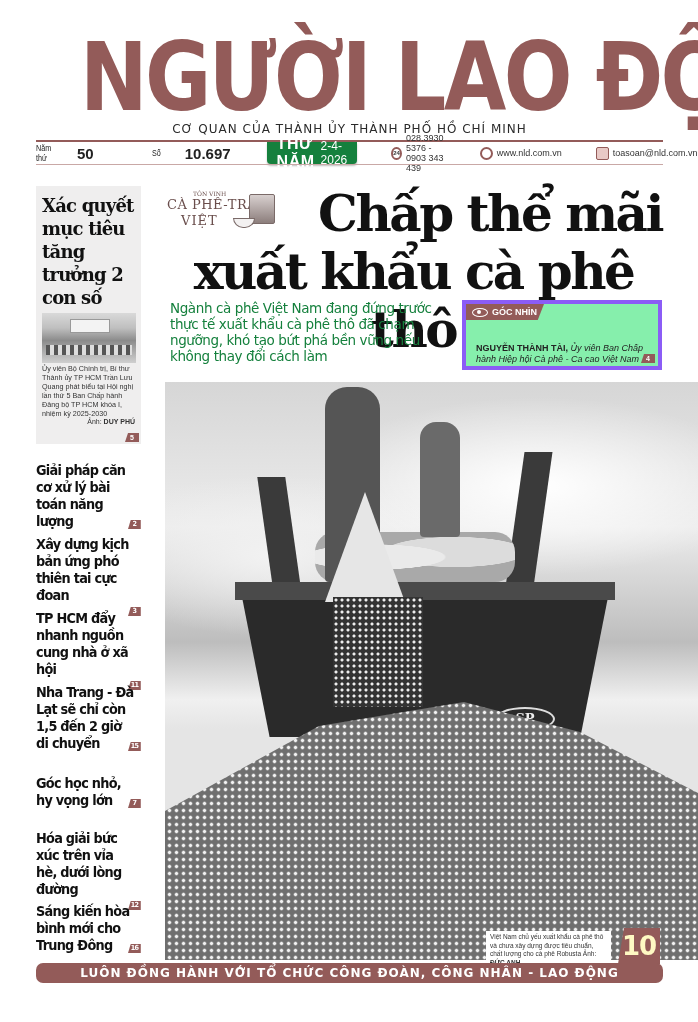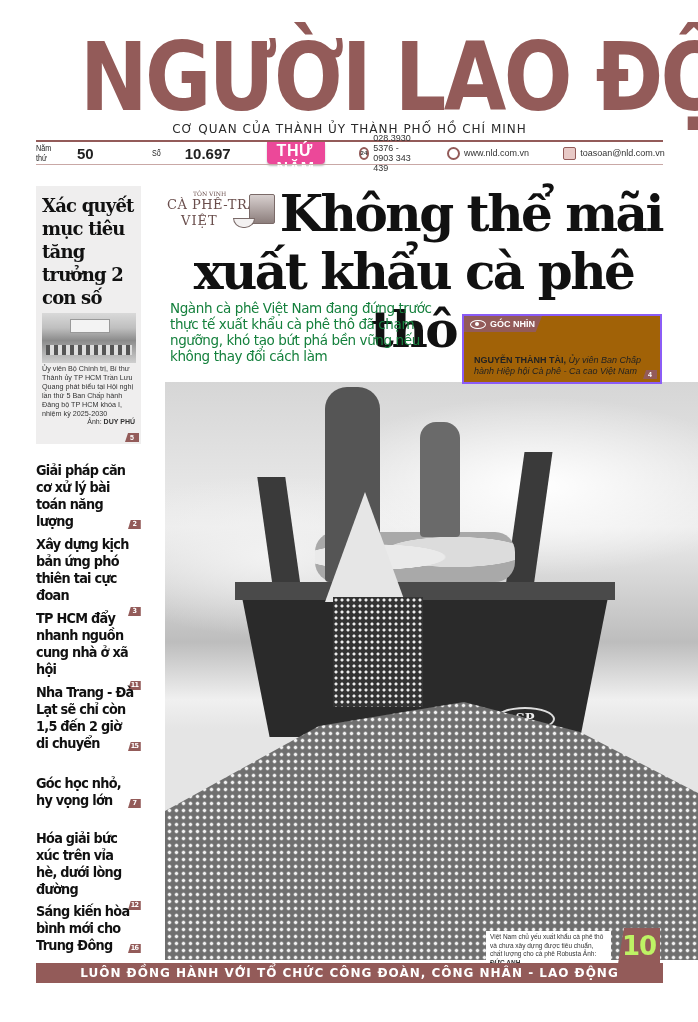--- a/index.html
+++ b/index.html
@@ -19,24 +19,23 @@
     position: absolute; left: 36px; top: 122px; width: 627px; text-align: center;
     font-family: "DejaVu Sans", sans-serif; font-weight: normal; font-size: 12px;
     letter-spacing: 1px; color: #2a2a2a;
   }
   .rule-top { position: absolute; left: 36px; top: 140px; width: 627px; height: 2px; background: #935b59; }
   .infobar { position: absolute; left: 36px; top: 142px; width: 627px; height: 22px; display: flex; align-items: center; font-size: 10px; color: #222; gap: 24px; }
   .infobar .lbl { font-size: 9px; font-family: "Liberation Sans", sans-serif; transform: scaleX(0.8); transform-origin: left; display:inline-block; }
   .infobar .num { font-weight: bold; font-size: 15px; margin: 0 4px 0 -2px; }
   .dot { width: 7px; height: 7px; border-radius: 50%; background: #935b59; display: inline-block; margin: 0 6px 0 0; }
   .datebox {
-    background: #ec4899; color: #fff; height: 22px; margin-left: 8px; padding: 0 10px;
+    background: #15803d; color: #fff; height: 22px; margin-left: 8px; padding: 0 10px;
     display: flex; align-items: center; gap: 6px; border-radius: 0 0 4px 4px;
     box-shadow: 0 2px 2px rgba(0,0,0,0.25);
-    flex-direction: column;
   }
   .datebox .day { font-weight: bold; font-size: 16px; letter-spacing: 0.5px; }
   .datebox .date { font-size: 12px; }
   .contact { display: flex; align-items: center; gap: 4px; margin-left: 10px; font-size: 9px; color: #333; }
   .contact .ico { width: 13px; height: 13px; border-radius: 50%; border: 2px solid #935b59; display: inline-flex; align-items: center; justify-content: center; font-size: 6px; font-weight: bold; color: #333; }
   .contact .ico.mail { border-radius: 2px; border-width: 1px; background: #e8c9c6; }
   .rule-bottom { position: absolute; left: 36px; top: 164px; width: 627px; height: 1px; background: #c9a8a6; }
 
   
   .left-box { position: absolute; left: 36px; top: 186px; width: 105px; height: 258px; background: #efeeee; padding: 8px 6px 0 6px; }
@@ -82,35 +81,35 @@
   .headline .l2 { display: block; text-align: center; margin-left: 0; }
   .logo-cpt { position: absolute; left: 165px; top: 190px; width: 120px; height: 50px; }
   .logo-cpt .small { font-family: "DejaVu Serif", serif; font-size: 6px; color: #6a4e4c; position: absolute; left: 28px; top: 0; }
   .logo-cpt .big { font-family: "DejaVu Serif", serif; font-size: 13px; color: #6a4e4c; position: absolute; left: 2px; top: 7px; letter-spacing: 0.5px; }
   .logo-cpt .big2 { font-family: "DejaVu Serif", serif; font-size: 13px; color: #6a4e4c; position: absolute; left: 16px; top: 23px; letter-spacing: 1px; }
   .logo-cpt .cup { position: absolute; left: 84px; top: 4px; width: 26px; height: 30px; border: 1px solid #7a6a68; background: linear-gradient(#d8d0cf, #8c7e7c); border-radius: 2px; }
   .logo-cpt .saucer { position: absolute; left: 68px; top: 28px; width: 22px; height: 10px; border: 1px solid #7a6a68; border-radius: 0 0 12px 12px; background: #f3f1f1; }
 
   .sapo { position: absolute; left: 170px; top: 300px; width: 290px; font-family: "DejaVu Sans", sans-serif; font-size: 13.5px; line-height: 16px; letter-spacing: -0.4px; color: #15803d; }
 
-  .goc-box { position: absolute; left: 462px; top: 314px; width: 200px; height: 70px; background: #a16207; border: 2px solid #8b5cf6; }
+  .goc-box { position: absolute; left: 462px; top: 300px; width: 200px; height: 70px; background: #86efac; border: 4px solid #8b5cf6; }
   .goc-tag { position: absolute; left: 0; top: 0; height: 16px; width: 78px; background: #935b59; color: #fff; font-size: 9px; font-weight: bold; display: flex; align-items: center; gap: 4px; padding-left: 6px; clip-path: polygon(0 0,100% 0,92% 100%,0 100%); }
   .eye { width: 16px; height: 9px; border: 1.5px solid #fff; border-radius: 50%; position: relative; }
   .eye::after { content:""; position:absolute; left:4px; top:1px; width:4px; height:4px; background:#fff; border-radius:50%; }
   .goc-title { position: absolute; left: 10px; top: 18px; font-family: "DejaVu Serif", serif; font-style: italic; font-weight: bold; font-size: 17px; letter-spacing: -0.5px; color: #111; }
   .goc-author { position: absolute; left: 10px; top: 39px; width: 186px; font-size: 9px; line-height: 11px; color: #222; }
   .goc-author b { font-weight: bold; }
   .goc-author i { font-style: italic; }
   .goc-box .pg { position: absolute; right: 3px; bottom: 3px; }
 
   .photo-cap { position: absolute; left: 486px; top: 931px; width: 125px; background: #fff; padding: 2px 4px; font-size: 6.5px; line-height: 8.5px; color: #333; }
   .photo-cap .credit { font-weight: bold; }
-  .pagenum { position: absolute; left: 618px; top: 928px; width: 42px; height: 36px; background: #935b59; color: #bef264; font-family: "DejaVu Sans", sans-serif; font-weight: bold; font-size: 26px; display: flex; align-items: center; justify-content: center; letter-spacing: -1px; clip-path: polygon(6px 0,100% 0,100% 100%,0 100%); }
-
-  .footer { position: absolute; left: 36px; top: 963px; width: 627px; height: 20px; background: #935b59; color: #fff; font-family: "DejaVu Sans", sans-serif; font-weight: bold; font-size: 12px; letter-spacing: 1px; display: flex; align-items: center; justify-content: center; }
+  .pagenum { position: absolute; left: 618px; top: 928px; width: 42px; height: 36px; background: #935b59; color: #fef9c3; font-family: "DejaVu Sans", sans-serif; font-weight: bold; font-size: 26px; display: flex; align-items: center; justify-content: center; letter-spacing: -1px; clip-path: polygon(6px 0,100% 0,100% 100%,0 100%); }
+
+  .footer { position: absolute; left: 36px; top: 963px; width: 627px; height: 20px; background: #935b59; color: #fff; font-family: "DejaVu Sans", sans-serif; font-weight: bold; font-size: 12px; letter-spacing: 1px; display: flex; align-items: center; justify-content: center; border-radius: 7px; }
 </style>
 </head>
 <body>
 
 <div class="masthead">
   <span class="masthead-title">NGƯỜI LAO ĐỘNG</span>
 </div>
 <div class="tagline">CƠ QUAN CỦA THÀNH ỦY THÀNH PHỐ HỒ CHÍ MINH</div>
 <div class="rule-top"></div>
 <div class="infobar">
@@ -193,21 +192,21 @@
 </div>
 
 <div class="logo-cpt">
   <span class="small">TÔN VINH</span>
   <span class="big">CÀ PHÊ-TRÀ</span>
   <span class="big2">VIỆT</span>
   <span class="cup"></span>
   <span class="saucer"></span>
 </div>
 <h1 class="headline">
-  <span>Không thể mãi</span>
+  <span>Chấp thể mãi</span>
   <span class="l2">xuất khẩu cà phê thô</span>
 </h1>
 
 <p class="sapo">Ngành cà phê Việt Nam đang đứng trước thực tế xuất khẩu cà phê thô đã chạm ngưỡng, khó tạo bứt phá bền vững nếu không thay đổi cách làm</p>
 
 <div class="goc-box">
   <div class="goc-tag">
     <span class="eye"></span>
     <span>GÓC NHÌN</span>
   </div>

